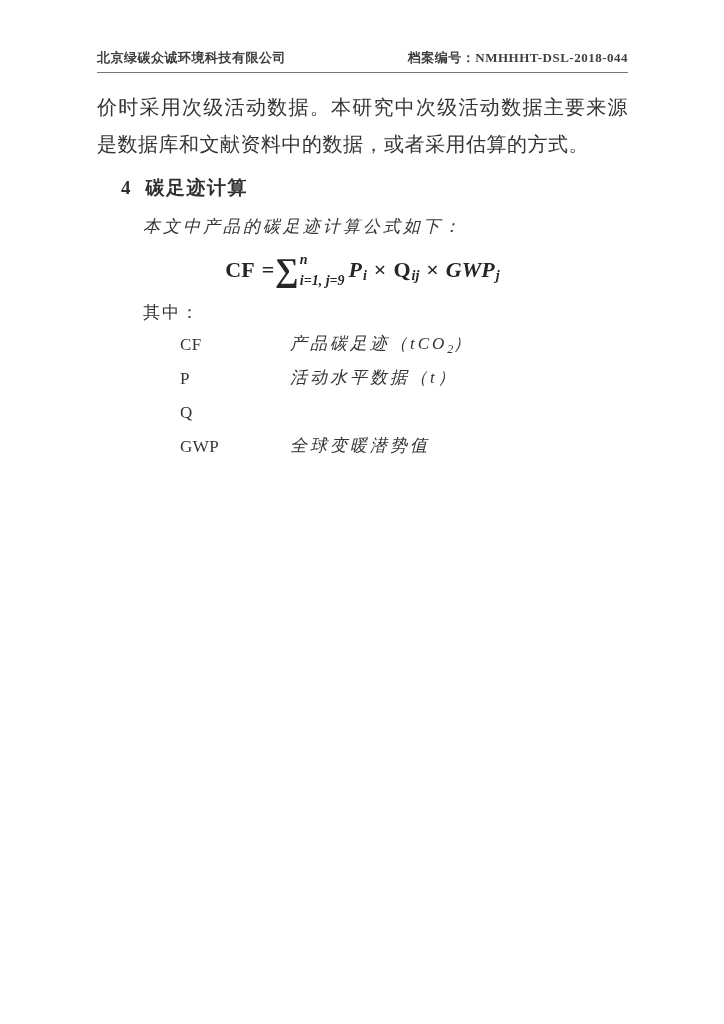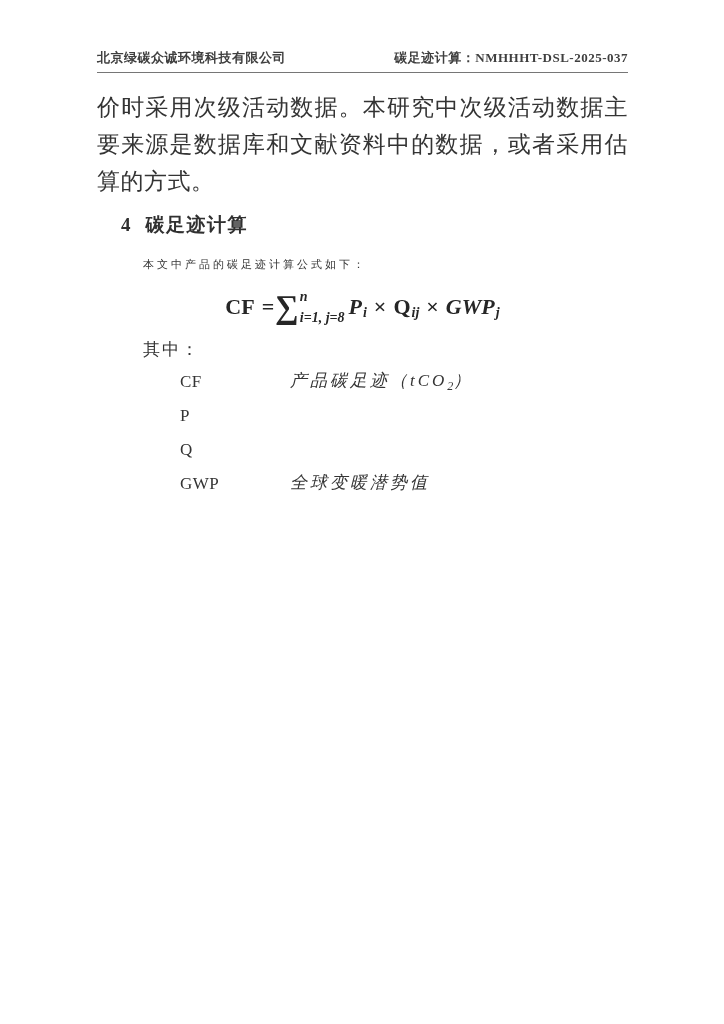--- a/index.html
+++ b/index.html
@@ -25,21 +25,21 @@
     color: #3f3f3f;
     letter-spacing: 0.5px;
     padding-bottom: 6px;
     border-bottom: 1px solid #767676;
     line-height: 16px;
   }
 
   
   .para1 {
     margin: 16px 0 0 0;
-    font-size: 23px;
+    font-size: 20px;
     line-height: 37px;
     letter-spacing: 0.5px;
     text-align: justify;
     color: #343434;
   }
 
   
   .sec-heading {
     margin: 13px 0 0 16px;
     padding-left: 8px;
@@ -47,25 +47,26 @@
     font-weight: bold;
     line-height: 24px;
     letter-spacing: 1.5px;
     color: #303030;
   }
   .sec-num { margin-right: 15px; letter-spacing: 0; }
 
   
   .intro {
     margin: 16px 0 0 0;
-    font-size: 11px;
+    font-size: 17px;
     line-height: 22px;
     letter-spacing: 3px;
     text-indent: 46px;
     color: #343434;
+    font-style: italic;
   }
 
   
   .formula {
     margin: 10px 0 0 0;
     height: 44px;
     display: flex;
     justify-content: center;
     align-items: center;
     font-size: 22px;
@@ -131,39 +132,39 @@
   }
 </style>
 </head>
 <body>
 
 <div class="page">
   <div class="content">
 
     <div class="hdr">
       <span>北京绿碳众诚环境科技有限公司</span>
-      <span><span>碳足迹计算：</span><span>NMHHHT-DSL-2025-037</span></span>
+      <span><span>档案编号：</span><span>NMHHHT-DSL-2018-044</span></span>
     </div>
 
     <p class="para1">价时采用次级活动数据。本研究中次级活动数据主要来源是数据库和文献资料中的数据，或者采用估算的方式。</p>
 
     <h2 class="sec-heading">
       <span class="sec-num">4</span><span>碳足迹计算</span>
     </h2>
 
     <p class="intro">本文中产品的碳足迹计算公式如下：</p>
 
     <div class="formula">
       <span>CF</span>
       <span class="f-eq">=</span>
       <span class="sigma-group">
         <span class="sigma">∑</span>
         <span class="sigma-scripts">
           <span>n</span>
-          <span>i=1, j=8</span>
+          <span>i=1, j=9</span>
         </span>
       </span>
       <span class="f-bi">P</span>
         <span class="f-sub">i</span>
       <span class="f-times">×</span>
       <span>Q</span>
         <span class="f-sub">ij</span>
       <span class="f-times">×</span>
       <span class="f-bi">GWP</span>
         <span class="f-sub">j</span>
@@ -171,20 +172,21 @@
 
     <p class="where">其中：</p>
 
     <div class="defs">
       <div class="def-row">
         <span class="term">CF</span>
         <span class="def"><span>产品碳足迹（tCO</span><sub>2</sub><span>）</span></span>
       </div>
       <div class="def-row">
         <span class="term">P</span>
+        <span class="def"><span>活动水平数据（t）</span><sub></sub><span></span></span>
       </div>
       <div class="def-row">
         <span class="term">Q</span>
       </div>
       <div class="def-row">
         <span class="term">GWP</span>
         <span class="def"><span>全球变暖潜势值</span><sub></sub><span></span></span>
       </div>
     </div>
 

